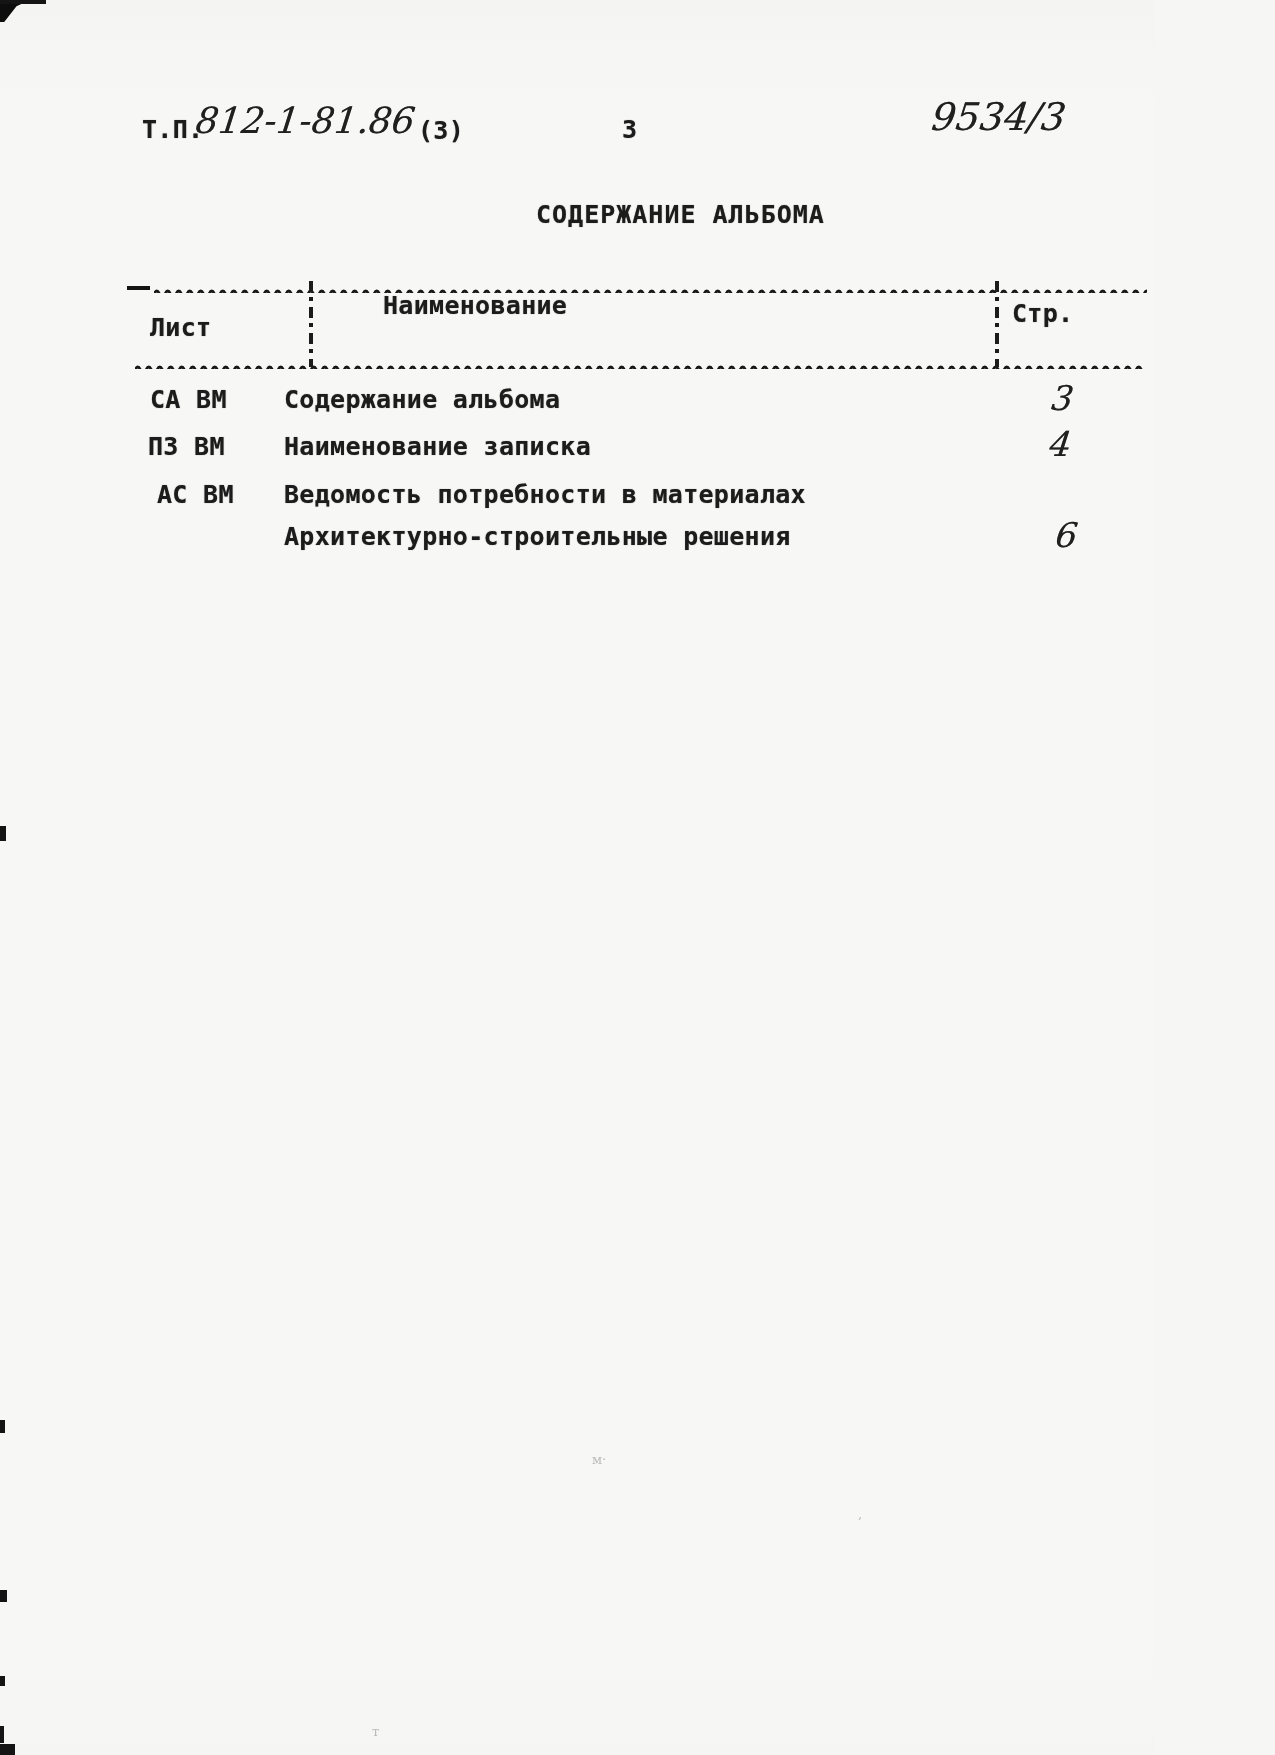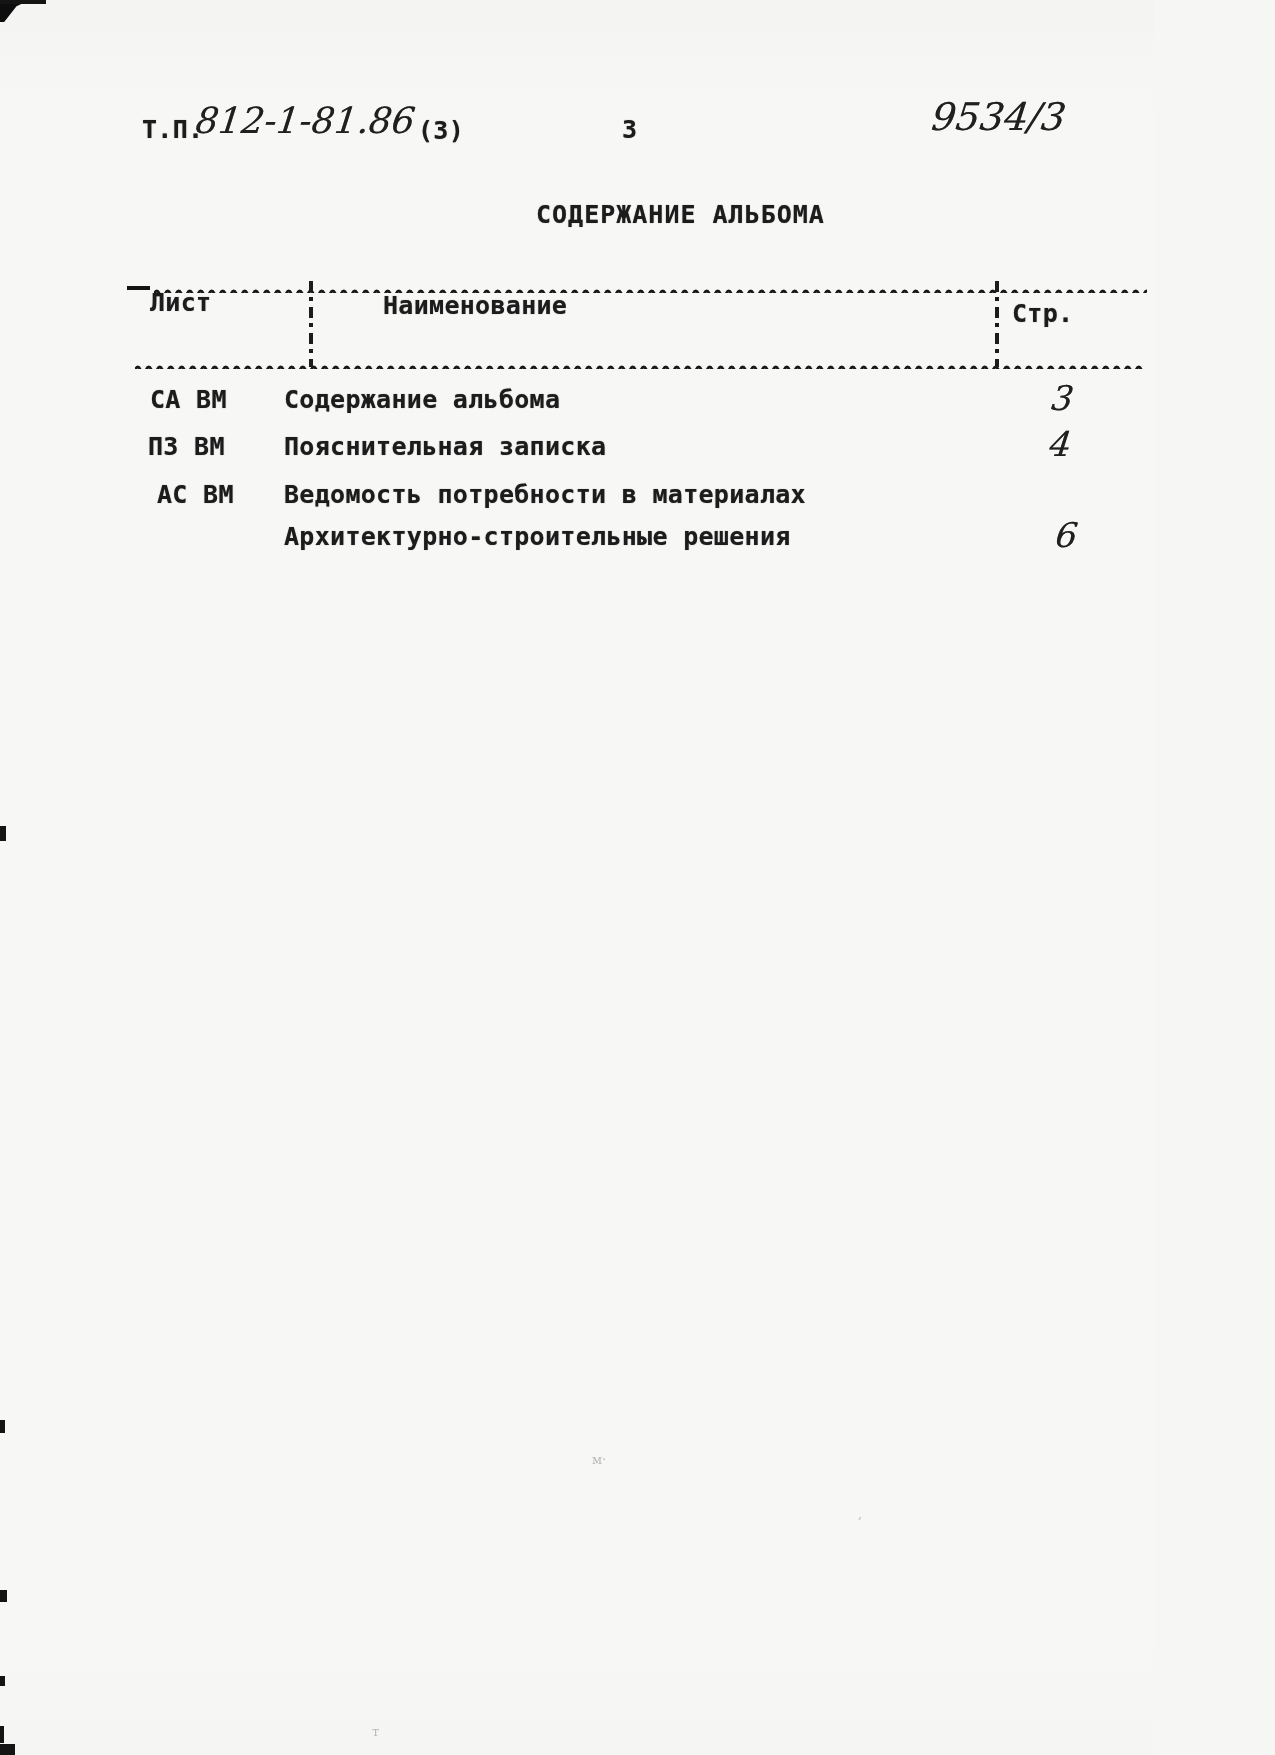--- a/index.html
+++ b/index.html
@@ -69,30 +69,30 @@
   <div class="artifact" style="left:127px;top:286px;width:23px;height:4px;"></div>
   <div class="wavy-line" style="left:154px;top:283px;width:993px;"><svg width="993" height="10" viewBox="0 0 993 10" xmlns="http://www.w3.org/2000/svg">
         <path d="M0 6 q2.75 -6 5.5 0 q2.75 6 5.5 0 q2.75 -6 5.5 0 q2.75 6 5.5 0 q2.75 -6 5.5 0 q2.75 6 5.5 0 q2.75 -6 5.5 0 q2.75 6 5.5 0 q2.75 -6 5.5 0 q2.75 6 5.5 0 q2.75 -6 5.5 0 q2.75 6 5.5 0 q2.75 -6 5.5 0 q2.75 6 5.5 0 q2.75 -6 5.5 0 q2.75 6 5.5 0 q2.75 -6 5.5 0 q2.75 6 5.5 0 q2.75 -6 5.5 0 q2.75 6 5.5 0 q2.75 -6 5.5 0 q2.75 6 5.5 0 q2.75 -6 5.5 0 q2.75 6 5.5 0 q2.75 -6 5.5 0 q2.75 6 5.5 0 q2.75 -6 5.5 0 q2.75 6 5.5 0 q2.75 -6 5.5 0 q2.75 6 5.5 0 q2.75 -6 5.5 0 q2.75 6 5.5 0 q2.75 -6 5.5 0 q2.75 6 5.5 0 q2.75 -6 5.5 0 q2.75 6 5.5 0 q2.75 -6 5.5 0 q2.75 6 5.5 0 q2.75 -6 5.5 0 q2.75 6 5.5 0 q2.75 -6 5.5 0 q2.75 6 5.5 0 q2.75 -6 5.5 0 q2.75 6 5.5 0 q2.75 -6 5.5 0 q2.75 6 5.5 0 q2.75 -6 5.5 0 q2.75 6 5.5 0 q2.75 -6 5.5 0 q2.75 6 5.5 0 q2.75 -6 5.5 0 q2.75 6 5.5 0 q2.75 -6 5.5 0 q2.75 6 5.5 0 q2.75 -6 5.5 0 q2.75 6 5.5 0 q2.75 -6 5.5 0 q2.75 6 5.5 0 q2.75 -6 5.5 0 q2.75 6 5.5 0 q2.75 -6 5.5 0 q2.75 6 5.5 0 q2.75 -6 5.5 0 q2.75 6 5.5 0 q2.75 -6 5.5 0 q2.75 6 5.5 0 q2.75 -6 5.5 0 q2.75 6 5.5 0 q2.75 -6 5.5 0 q2.75 6 5.5 0 q2.75 -6 5.5 0 q2.75 6 5.5 0 q2.75 -6 5.5 0 q2.75 6 5.5 0 q2.75 -6 5.5 0 q2.75 6 5.5 0 q2.75 -6 5.5 0 q2.75 6 5.5 0 q2.75 -6 5.5 0 q2.75 6 5.5 0 q2.75 -6 5.5 0 q2.75 6 5.5 0 q2.75 -6 5.5 0 q2.75 6 5.5 0 q2.75 -6 5.5 0 q2.75 6 5.5 0 q2.75 -6 5.5 0 q2.75 6 5.5 0 q2.75 -6 5.5 0 q2.75 6 5.5 0 q2.75 -6 5.5 0 q2.75 6 5.5 0 q2.75 -6 5.5 0 q2.75 6 5.5 0 q2.75 -6 5.5 0 q2.75 6 5.5 0 q2.75 -6 5.5 0 q2.75 6 5.5 0 q2.75 -6 5.5 0 q2.75 6 5.5 0 q2.75 -6 5.5 0 q2.75 6 5.5 0 q2.75 -6 5.5 0 q2.75 6 5.5 0 q2.75 -6 5.5 0 q2.75 6 5.5 0 q2.75 -6 5.5 0 q2.75 6 5.5 0 q2.75 -6 5.5 0 q2.75 6 5.5 0 q2.75 -6 5.5 0 q2.75 6 5.5 0 q2.75 -6 5.5 0 q2.75 6 5.5 0 q2.75 -6 5.5 0 q2.75 6 5.5 0 q2.75 -6 5.5 0 q2.75 6 5.5 0 q2.75 -6 5.5 0 q2.75 6 5.5 0 q2.75 -6 5.5 0 q2.75 6 5.5 0 q2.75 -6 5.5 0 q2.75 6 5.5 0 q2.75 -6 5.5 0 q2.75 6 5.5 0 q2.75 -6 5.5 0 q2.75 6 5.5 0 q2.75 -6 5.5 0 q2.75 6 5.5 0 q2.75 -6 5.5 0 q2.75 6 5.5 0 q2.75 -6 5.5 0 q2.75 6 5.5 0 q2.75 -6 5.5 0 q2.75 6 5.5 0 q2.75 -6 5.5 0 q2.75 6 5.5 0 q2.75 -6 5.5 0 q2.75 6 5.5 0 q2.75 -6 5.5 0 q2.75 6 5.5 0 q2.75 -6 5.5 0 q2.75 6 5.5 0 q2.75 -6 5.5 0 q2.75 6 5.5 0 q2.75 -6 5.5 0 q2.75 6 5.5 0 q2.75 -6 5.5 0 q2.75 6 5.5 0 q2.75 -6 5.5 0 q2.75 6 5.5 0 q2.75 -6 5.5 0 q2.75 6 5.5 0 q2.75 -6 5.5 0 q2.75 6 5.5 0 q2.75 -6 5.5 0 q2.75 6 5.5 0 q2.75 -6 5.5 0 q2.75 6 5.5 0 q2.75 -6 5.5 0 q2.75 6 5.5 0 q2.75 -6 5.5 0 q2.75 6 5.5 0 q2.75 -6 5.5 0 q2.75 6 5.5 0 q2.75 -6 5.5 0 q2.75 6 5.5 0 q2.75 -6 5.5 0 q2.75 6 5.5 0 q2.75 -6 5.5 0 q2.75 6 5.5 0 q2.75 -6 5.5 0 q2.75 6 5.5 0 q2.75 -6 5.5 0 q2.75 6 5.5 0 q2.75 -6 5.5 0 q2.75 6 5.5 0 q2.75 -6 5.5 0 q2.75 6 5.5 0 q2.75 -6 5.5 0 q2.75 6 5.5 0" fill="none" stroke="#181818" stroke-width="2.8"></path>
       </svg></div>
   <div class="wavy-line" style="left:135px;top:359px;width:1012px;"><svg width="1012" height="10" viewBox="0 0 1012 10" xmlns="http://www.w3.org/2000/svg">
         <path d="M0 6 q2.75 -6 5.5 0 q2.75 6 5.5 0 q2.75 -6 5.5 0 q2.75 6 5.5 0 q2.75 -6 5.5 0 q2.75 6 5.5 0 q2.75 -6 5.5 0 q2.75 6 5.5 0 q2.75 -6 5.5 0 q2.75 6 5.5 0 q2.75 -6 5.5 0 q2.75 6 5.5 0 q2.75 -6 5.5 0 q2.75 6 5.5 0 q2.75 -6 5.5 0 q2.75 6 5.5 0 q2.75 -6 5.5 0 q2.75 6 5.5 0 q2.75 -6 5.5 0 q2.75 6 5.5 0 q2.75 -6 5.5 0 q2.75 6 5.5 0 q2.75 -6 5.5 0 q2.75 6 5.5 0 q2.75 -6 5.5 0 q2.75 6 5.5 0 q2.75 -6 5.5 0 q2.75 6 5.5 0 q2.75 -6 5.5 0 q2.75 6 5.5 0 q2.75 -6 5.5 0 q2.75 6 5.5 0 q2.75 -6 5.5 0 q2.75 6 5.5 0 q2.75 -6 5.5 0 q2.75 6 5.5 0 q2.75 -6 5.5 0 q2.75 6 5.5 0 q2.75 -6 5.5 0 q2.75 6 5.5 0 q2.75 -6 5.5 0 q2.75 6 5.5 0 q2.75 -6 5.5 0 q2.75 6 5.5 0 q2.75 -6 5.5 0 q2.75 6 5.5 0 q2.75 -6 5.5 0 q2.75 6 5.5 0 q2.75 -6 5.5 0 q2.75 6 5.5 0 q2.75 -6 5.5 0 q2.75 6 5.5 0 q2.75 -6 5.5 0 q2.75 6 5.5 0 q2.75 -6 5.5 0 q2.75 6 5.5 0 q2.75 -6 5.5 0 q2.75 6 5.5 0 q2.75 -6 5.5 0 q2.75 6 5.5 0 q2.75 -6 5.5 0 q2.75 6 5.5 0 q2.75 -6 5.5 0 q2.75 6 5.5 0 q2.75 -6 5.5 0 q2.75 6 5.5 0 q2.75 -6 5.5 0 q2.75 6 5.5 0 q2.75 -6 5.5 0 q2.75 6 5.5 0 q2.75 -6 5.5 0 q2.75 6 5.5 0 q2.75 -6 5.5 0 q2.75 6 5.5 0 q2.75 -6 5.5 0 q2.75 6 5.5 0 q2.75 -6 5.5 0 q2.75 6 5.5 0 q2.75 -6 5.5 0 q2.75 6 5.5 0 q2.75 -6 5.5 0 q2.75 6 5.5 0 q2.75 -6 5.5 0 q2.75 6 5.5 0 q2.75 -6 5.5 0 q2.75 6 5.5 0 q2.75 -6 5.5 0 q2.75 6 5.5 0 q2.75 -6 5.5 0 q2.75 6 5.5 0 q2.75 -6 5.5 0 q2.75 6 5.5 0 q2.75 -6 5.5 0 q2.75 6 5.5 0 q2.75 -6 5.5 0 q2.75 6 5.5 0 q2.75 -6 5.5 0 q2.75 6 5.5 0 q2.75 -6 5.5 0 q2.75 6 5.5 0 q2.75 -6 5.5 0 q2.75 6 5.5 0 q2.75 -6 5.5 0 q2.75 6 5.5 0 q2.75 -6 5.5 0 q2.75 6 5.5 0 q2.75 -6 5.5 0 q2.75 6 5.5 0 q2.75 -6 5.5 0 q2.75 6 5.5 0 q2.75 -6 5.5 0 q2.75 6 5.5 0 q2.75 -6 5.5 0 q2.75 6 5.5 0 q2.75 -6 5.5 0 q2.75 6 5.5 0 q2.75 -6 5.5 0 q2.75 6 5.5 0 q2.75 -6 5.5 0 q2.75 6 5.5 0 q2.75 -6 5.5 0 q2.75 6 5.5 0 q2.75 -6 5.5 0 q2.75 6 5.5 0 q2.75 -6 5.5 0 q2.75 6 5.5 0 q2.75 -6 5.5 0 q2.75 6 5.5 0 q2.75 -6 5.5 0 q2.75 6 5.5 0 q2.75 -6 5.5 0 q2.75 6 5.5 0 q2.75 -6 5.5 0 q2.75 6 5.5 0 q2.75 -6 5.5 0 q2.75 6 5.5 0 q2.75 -6 5.5 0 q2.75 6 5.5 0 q2.75 -6 5.5 0 q2.75 6 5.5 0 q2.75 -6 5.5 0 q2.75 6 5.5 0 q2.75 -6 5.5 0 q2.75 6 5.5 0 q2.75 -6 5.5 0 q2.75 6 5.5 0 q2.75 -6 5.5 0 q2.75 6 5.5 0 q2.75 -6 5.5 0 q2.75 6 5.5 0 q2.75 -6 5.5 0 q2.75 6 5.5 0 q2.75 -6 5.5 0 q2.75 6 5.5 0 q2.75 -6 5.5 0 q2.75 6 5.5 0 q2.75 -6 5.5 0 q2.75 6 5.5 0 q2.75 -6 5.5 0 q2.75 6 5.5 0 q2.75 -6 5.5 0 q2.75 6 5.5 0 q2.75 -6 5.5 0 q2.75 6 5.5 0 q2.75 -6 5.5 0 q2.75 6 5.5 0 q2.75 -6 5.5 0 q2.75 6 5.5 0 q2.75 -6 5.5 0 q2.75 6 5.5 0 q2.75 -6 5.5 0 q2.75 6 5.5 0 q2.75 -6 5.5 0 q2.75 6 5.5 0 q2.75 -6 5.5 0 q2.75 6 5.5 0 q2.75 -6 5.5 0 q2.75 6 5.5 0 q2.75 -6 5.5 0 q2.75 6 5.5 0 q2.75 -6 5.5 0 q2.75 6 5.5 0 q2.75 -6 5.5 0 q2.75 6 5.5 0" fill="none" stroke="#181818" stroke-width="2.8"></path>
       </svg></div>
   <div class="vsep" style="left:309px;top:281px;height:86px;"></div>
   <div class="vsep" style="left:995px;top:281px;height:86px;"></div>
 
-  <div class="typed" style="left:150px;top:288px;">Лист</div>
+  <div class="typed" style="left:150px;top:313px;">Лист</div>
   <div class="typed" style="left:383px;top:291px;">Наименование</div>
   <div class="typed" style="left:1012px;top:299px;">Стр.</div>
 
   <div class="typed" style="left:150px;top:385px;">СА ВМ</div>
   <div class="typed" style="left:284px;top:385px;">Содержание альбома</div>
   <div class="hand" style="left:1052px;top:378px;font-size:34px;">3</div>
 
   <div class="typed" style="left:148px;top:432px;">ПЗ ВМ</div>
-  <div class="typed" style="left:284px;top:432px;">Пояснительная записка</div>
+  <div class="typed" style="left:284px;top:432px;">Наименование записка</div>
   <div class="hand" style="left:1050px;top:424px;font-size:34px;">4</div>
 
   <div class="typed" style="left:157px;top:480px;">АС ВМ</div>
   <div class="typed" style="left:284px;top:522px;">Архитектурно-строительные решения</div>
   <div class="typed" style="left:284px;top:480px;">Ведомость потребности в материалах</div>
   <div class="hand" style="left:1056px;top:515px;font-size:34px;">6</div>
 
   <div class="corner-wedge"></div>
   <div class="artifact" style="left:0;top:0;width:46px;height:4px;"></div>
   <div class="artifact" style="left:0;top:826px;width:6px;height:15px;"></div>

